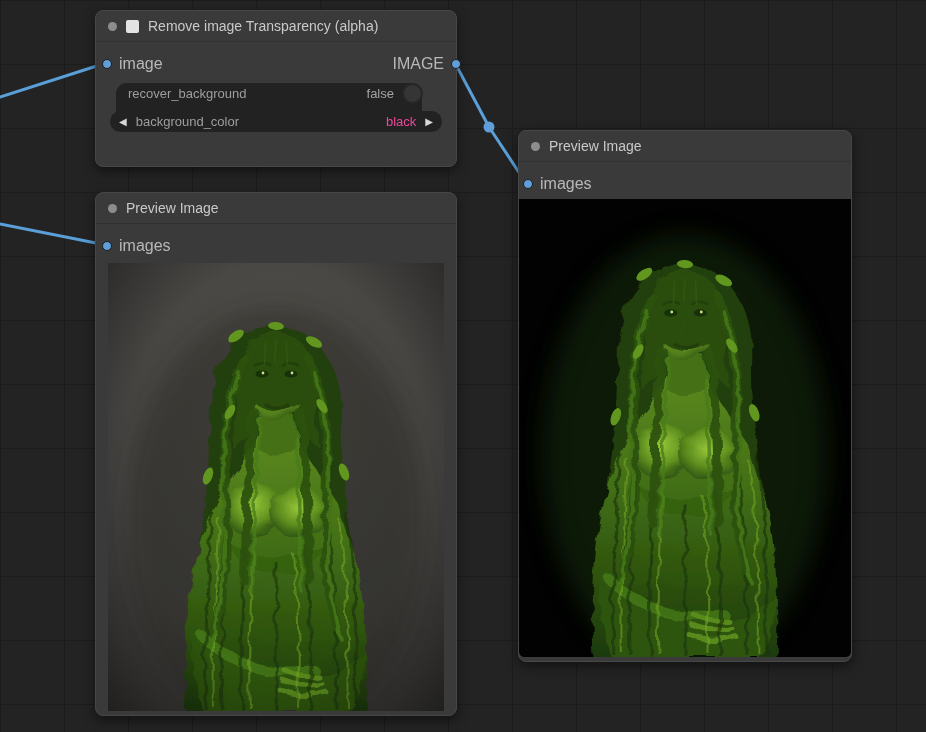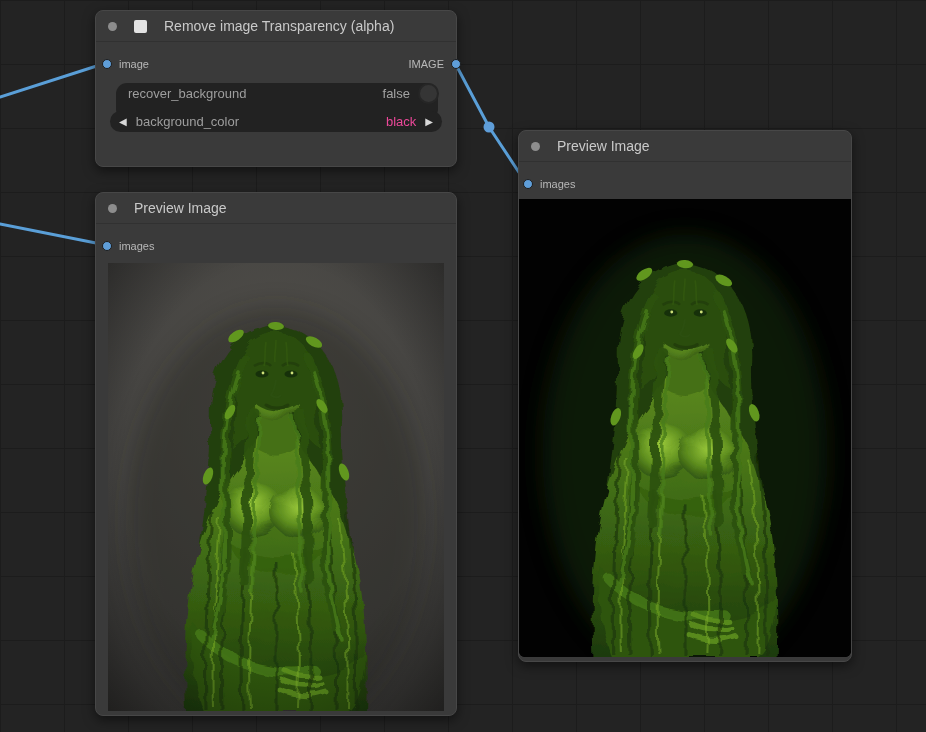--- a/index.html
+++ b/index.html
@@ -12,39 +12,39 @@
     background-size:64px 64px;
     font-family:"Liberation Sans",sans-serif;
   }
   #wires{position:absolute;left:0;top:0;z-index:1;}
   .node{
     position:absolute;z-index:2;background:#3a3a3a;
     border:1px solid #474747;border-radius:8px;
     box-shadow:0 4px 12px rgba(0,0,0,.5);
   }
   .title-bar{
-    height:30px;display:flex;align-items:center;gap:17px;padding:0 12px;
+    height:30px;display:flex;align-items:center;gap:9px;padding:0 12px;
     border-bottom:1px solid #313131;border-radius:8px 8px 0 0;
     color:#c9c9c9;font-size:14px;white-space:nowrap;
   }
   .status-dot{width:9px;height:9px;border-radius:50%;background:#8d8d8d;flex:none;}
   .box-icon{width:13px;height:13px;background:#e3e3e3;border-radius:2px;flex:none;}
   .ports{position:absolute;top:40px;left:0;right:0;height:26px;}
   .port-in{position:absolute;left:6px;top:0;height:26px;display:flex;align-items:center;gap:7px;}
   .port-out{position:absolute;right:-5px;top:0;height:26px;display:flex;align-items:center;gap:7px;}
   .pdot{width:10px;height:10px;border-radius:50%;background:#5f9ed9;border:1px solid #1d1d1d;box-sizing:border-box;flex:none;}
-  .port-label{color:#b8b8b8;font-size:11px;}
+  .port-label{color:#b8b8b8;font-size:16px;}
   .widget{
     position:absolute;height:21px;background:#222222;border-radius:11px;
     display:flex;align-items:center;font-size:13px;color:#9e9e9e;
   }
   .widget .wlabel{flex:1;white-space:nowrap;overflow:hidden;}
   .widget .wvalue{color:#a3a3a3;}
   .widget.combo .wvalue{color:#ec4899;}
-  .widget.toggle{left:20px;right:18px;top:72px;padding:0 28px 16px 12px;justify-content:space-between;}
+  .widget.toggle{left:20px;right:34px;top:72px;padding:0 28px 16px 12px;justify-content:space-between;}
   .toggle-knob{
     position:absolute;right:-1px;top:0;width:21px;height:21px;border-radius:50%;
     background:#353535;border:2px solid #262626;box-sizing:border-box;
   }
   .widget.combo{left:14px;right:14px;top:100px;padding:0 9px;gap:9px;}
   .combo-arrow{color:#d8d8d8;font-size:10px;flex:none;line-height:1;}
   .img-frame{position:absolute;overflow:hidden;background:#000;}
   .img-frame svg{display:block;}
 </style>
 </head>

